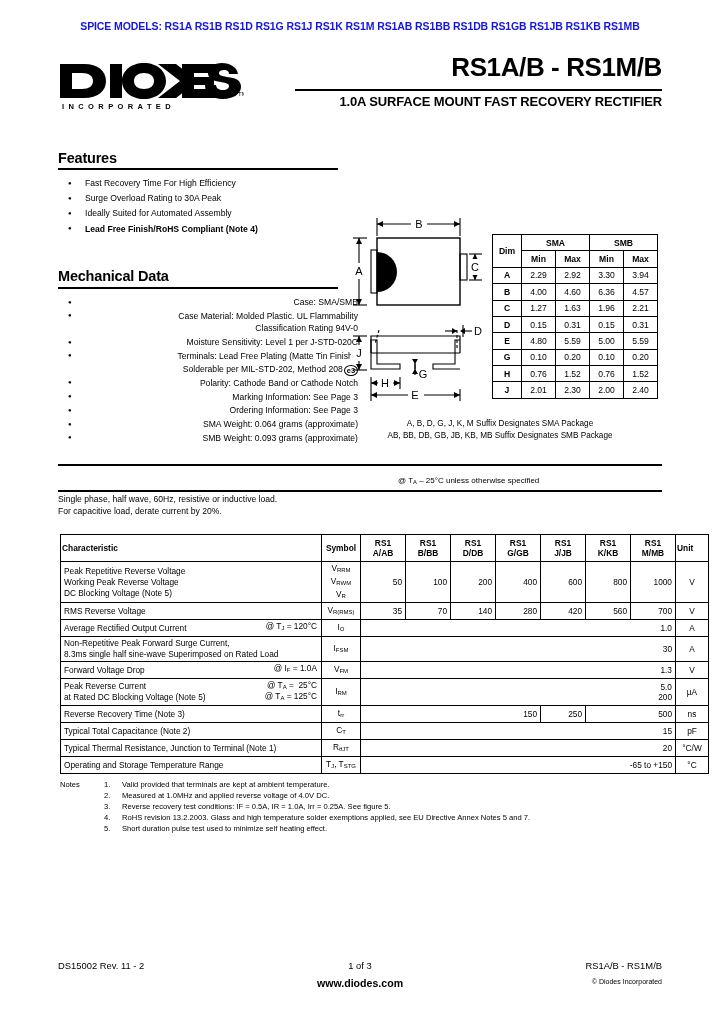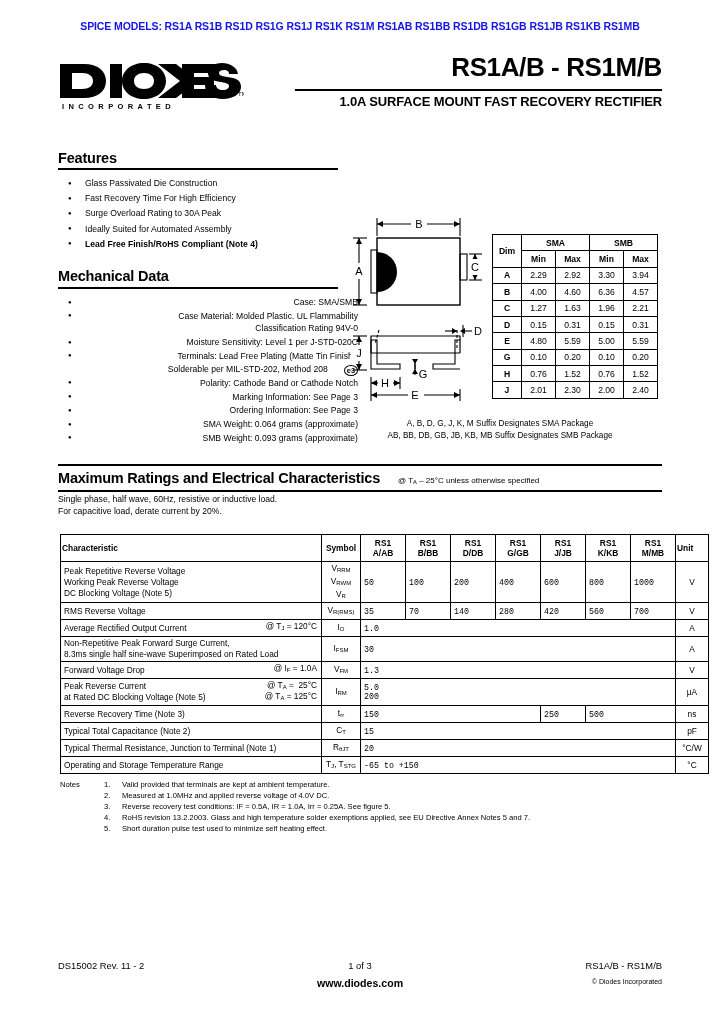--- a/index.html
+++ b/index.html
@@ -118,21 +118,21 @@
   .tight .bl { margin-bottom: 1.2px; text-align: right; }
 
   .e3mark {
     display: inline-block;
     border: 1.1px solid #000;
     border-radius: 50%;
     padding: 0 2px;
     font-size: 7.4px;
     font-weight: bold;
     line-height: 9px;
-    margin-left: 16px;
+    margin-left: 1px;
     vertical-align: -1px;
   }
 
   
   .pkg-draw {
     position: absolute;
     left: 345px; top: 212px;
     width: 140px; height: 190px;
   }
 
@@ -209,21 +209,21 @@
     font-weight: bold;
     font-size: 8.4px;
     line-height: 10px;
     padding: 3px 1px;
   }
   .main-table .c-char { width: 258px; text-align: left; }
   .main-table .c-sym  { width: 36px; text-align: center; }
   .main-table .c-val  { width: 42px; text-align: center; }
   .main-table .c-unit { width: 30px; text-align: left; }
   .main-table td.sym  { text-align: center; line-height: 10.5px; }
-  .main-table td.val  { text-align: left; font-family: Liberation Mono, monospace; }
+  .main-table td.val  { text-align: right; }
   .main-table td.unit { text-align: center; }
   .main-table tbody td { height: 14px; }
   .outer-top td, .outer-top th { border-top-width: 1.8px; }
   .outer-bot td { border-bottom-width: 1.8px; }
   .main-table .edgeL { border-left-width: 1.8px; }
   .main-table .edgeR { border-right-width: 1.8px; }
 
   .char-cell { position: relative; }
   .char-cell .cond {
     position: absolute;
@@ -327,21 +327,20 @@
     <div class="logo-sub">INCORPORATED</div>
   </div>
 
   <div class="part-title">RS1A/B - RS1M/B</div>
   <div class="title-rule"></div>
   <div class="subtitle">1.0A SURFACE MOUNT FAST RECOVERY RECTIFIER</div>
 
   <div class="sec-head" style="left:58px; top:150px;">Features</div>
   <div class="sec-rule thick" style="left:58px; top:168px; width:280px;"></div>
   <div class="bullets" style="left:58px; top:177px; width:290px;">
-    <div class="bl"><span>Glass Passivated Die Construction</span></div>
     <div class="bl"><span>Fast Recovery Time For High Efficiency</span></div>
     <div class="bl"><span>Surge Overload Rating to 30A Peak</span></div>
     <div class="bl"><span>Ideally Suited for Automated Assembly</span></div>
     <div class="bl bold"><span>Lead Free Finish/RoHS Compliant (Note 4)</span></div>
   </div>
 
   <div class="sec-head" style="left:58px; top:268px;">Mechanical Data</div>
   <div class="sec-rule thick" style="left:58px; top:287px; width:280px;"></div>
   <div class="bullets tight" style="left:58px; top:296px; width:300px;">
     <div class="bl"><span>Case: SMA/SMB</span></div>
@@ -518,21 +517,20 @@
     <tr class="botline">
       <td class="dimcol outer-l">J</td>
       <td>2.01</td>
       <td>2.30</td>
       <td>2.00</td>
       <td class="outer-r">2.40</td>
     </tr>
   </tbody>
     </table>
 
-  <div class="mr-head">Maximum Ratings and Electrical Characteristics</div>
   <div class="mr-cond">@ T<sub>A</sub> – 25°C unless otherwise specified</div>
   <div class="sec-rule thick" style="left:58px; top:464px; width:604px;"></div>
   <div class="sec-rule thick" style="left:58px; top:490px; width:604px;"></div>
   <div class="mr-intro">
     <div>Single phase, half wave, 60Hz, resistive or inductive load.</div>
     <div>For capacitive load, derate current by 20%.</div>
   </div>
 
   <table class="main-table">
     <thead>

